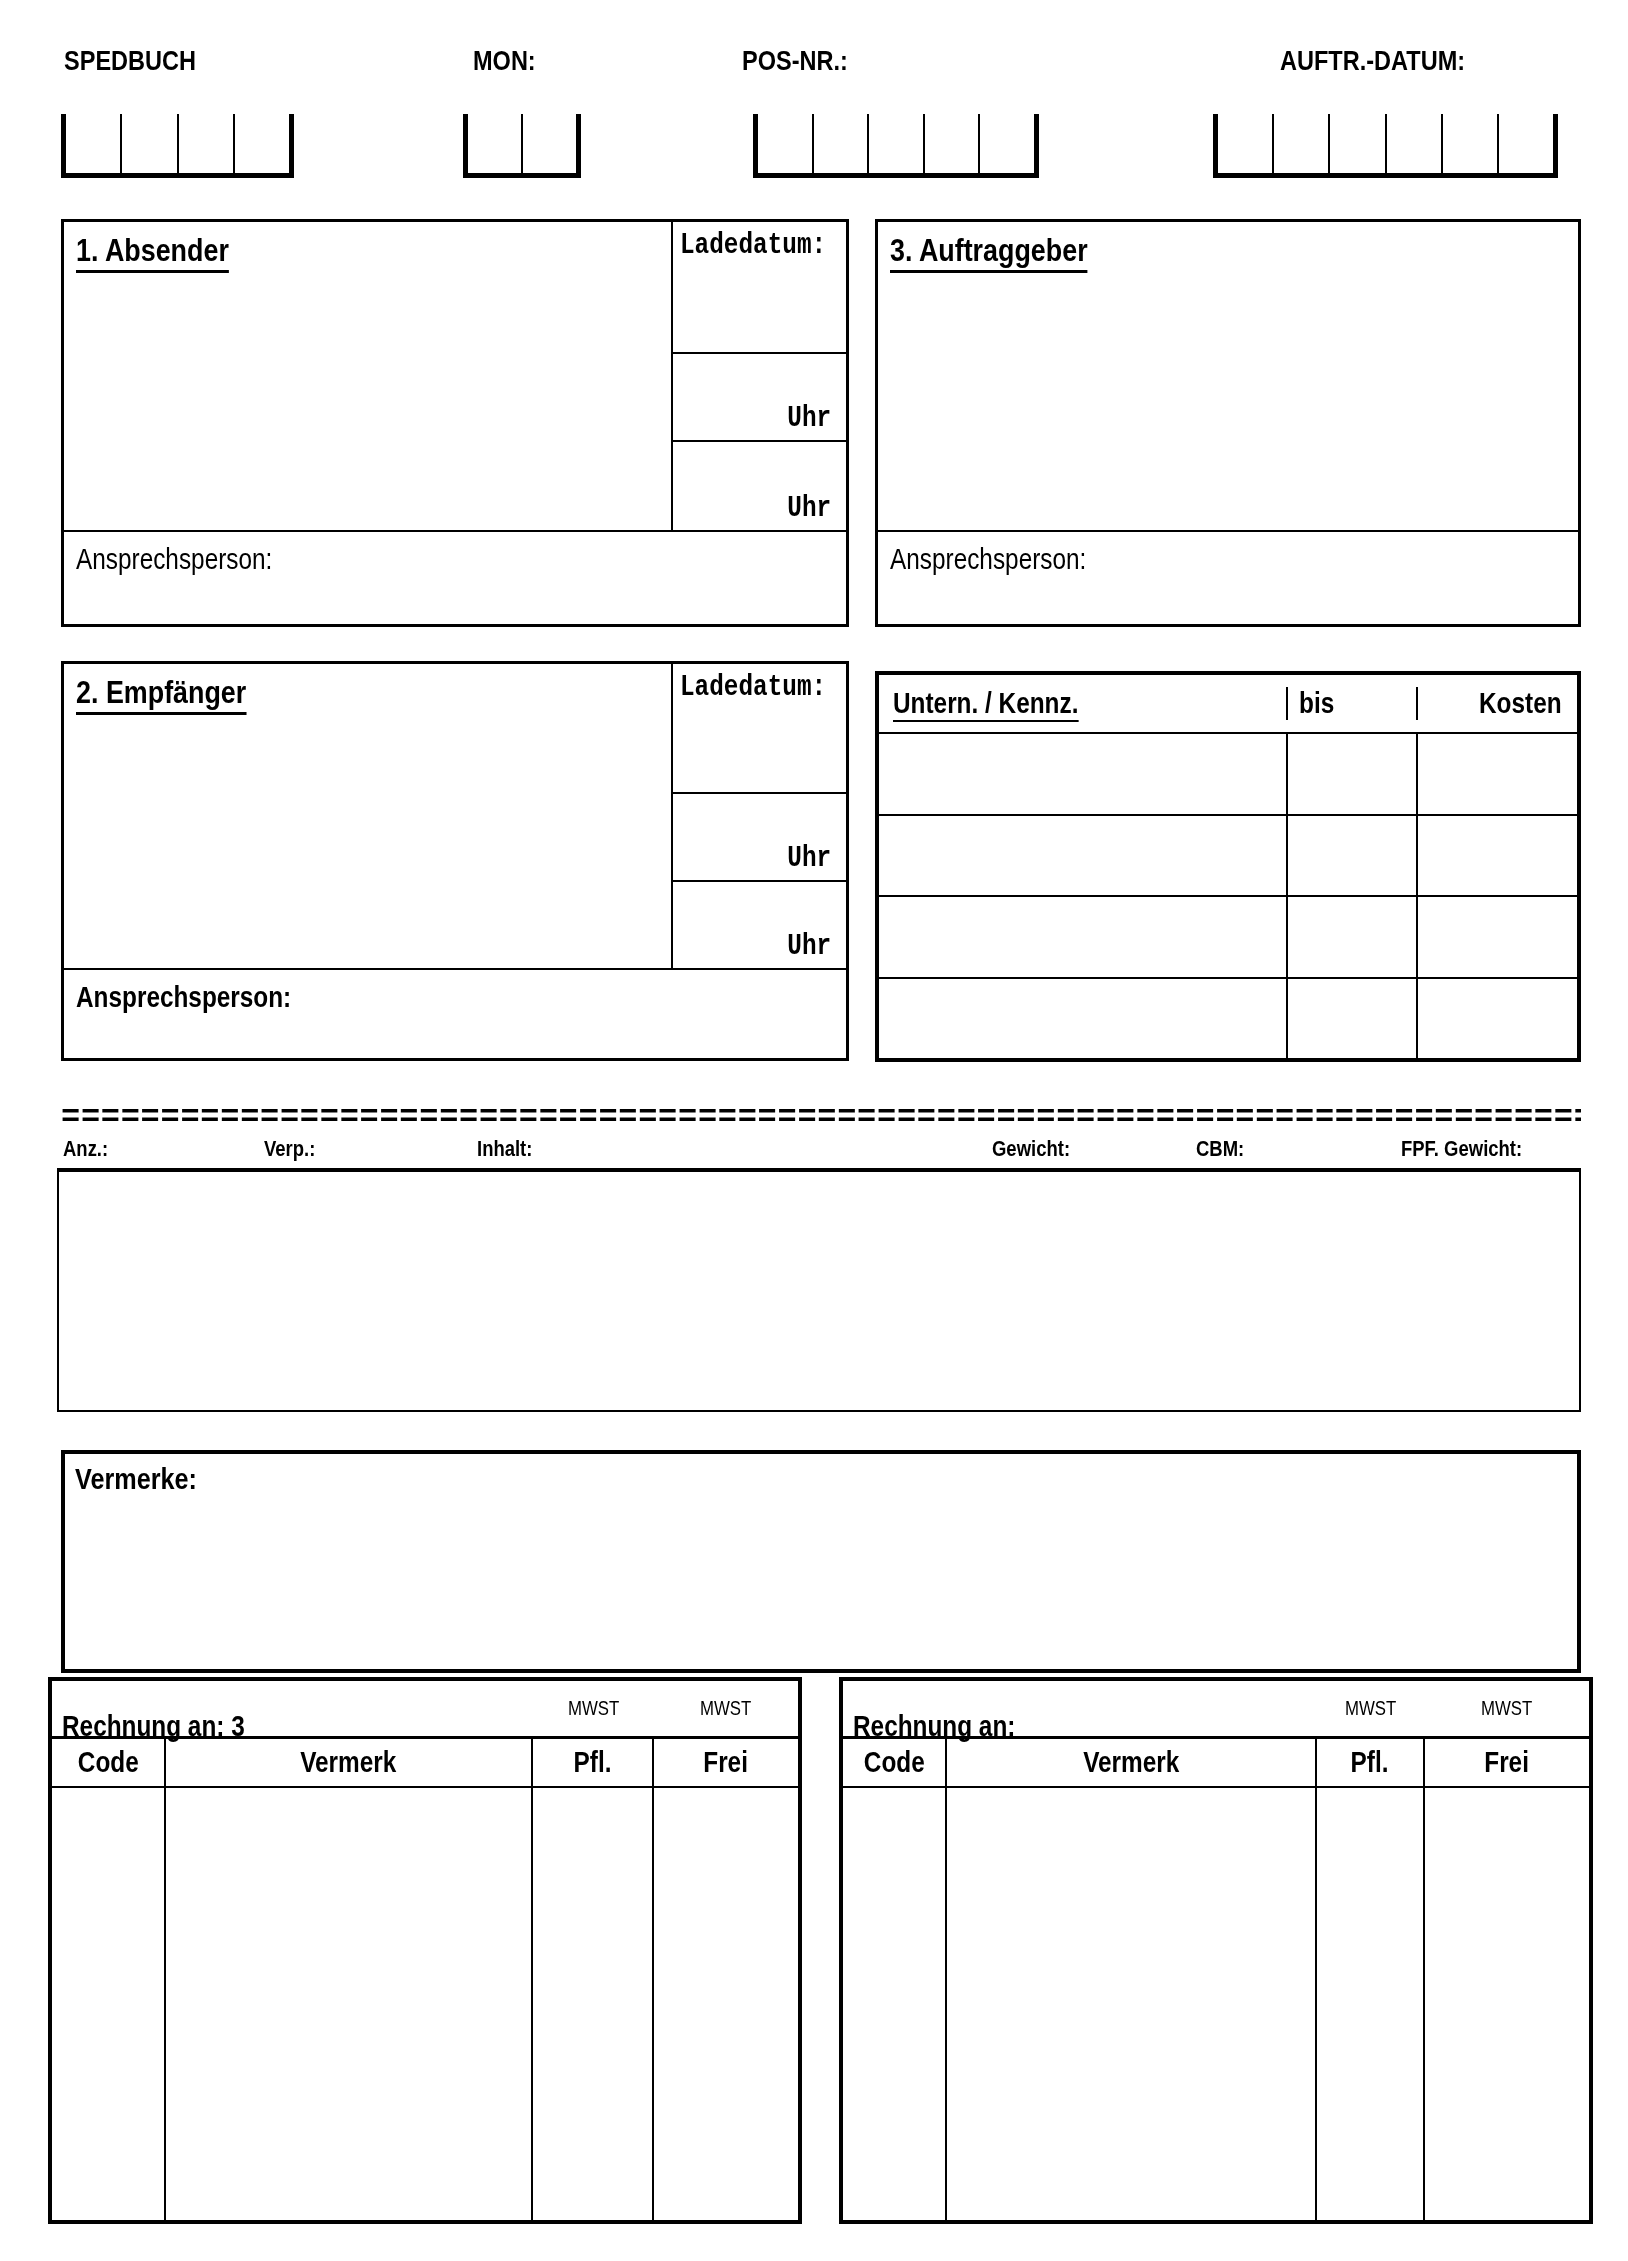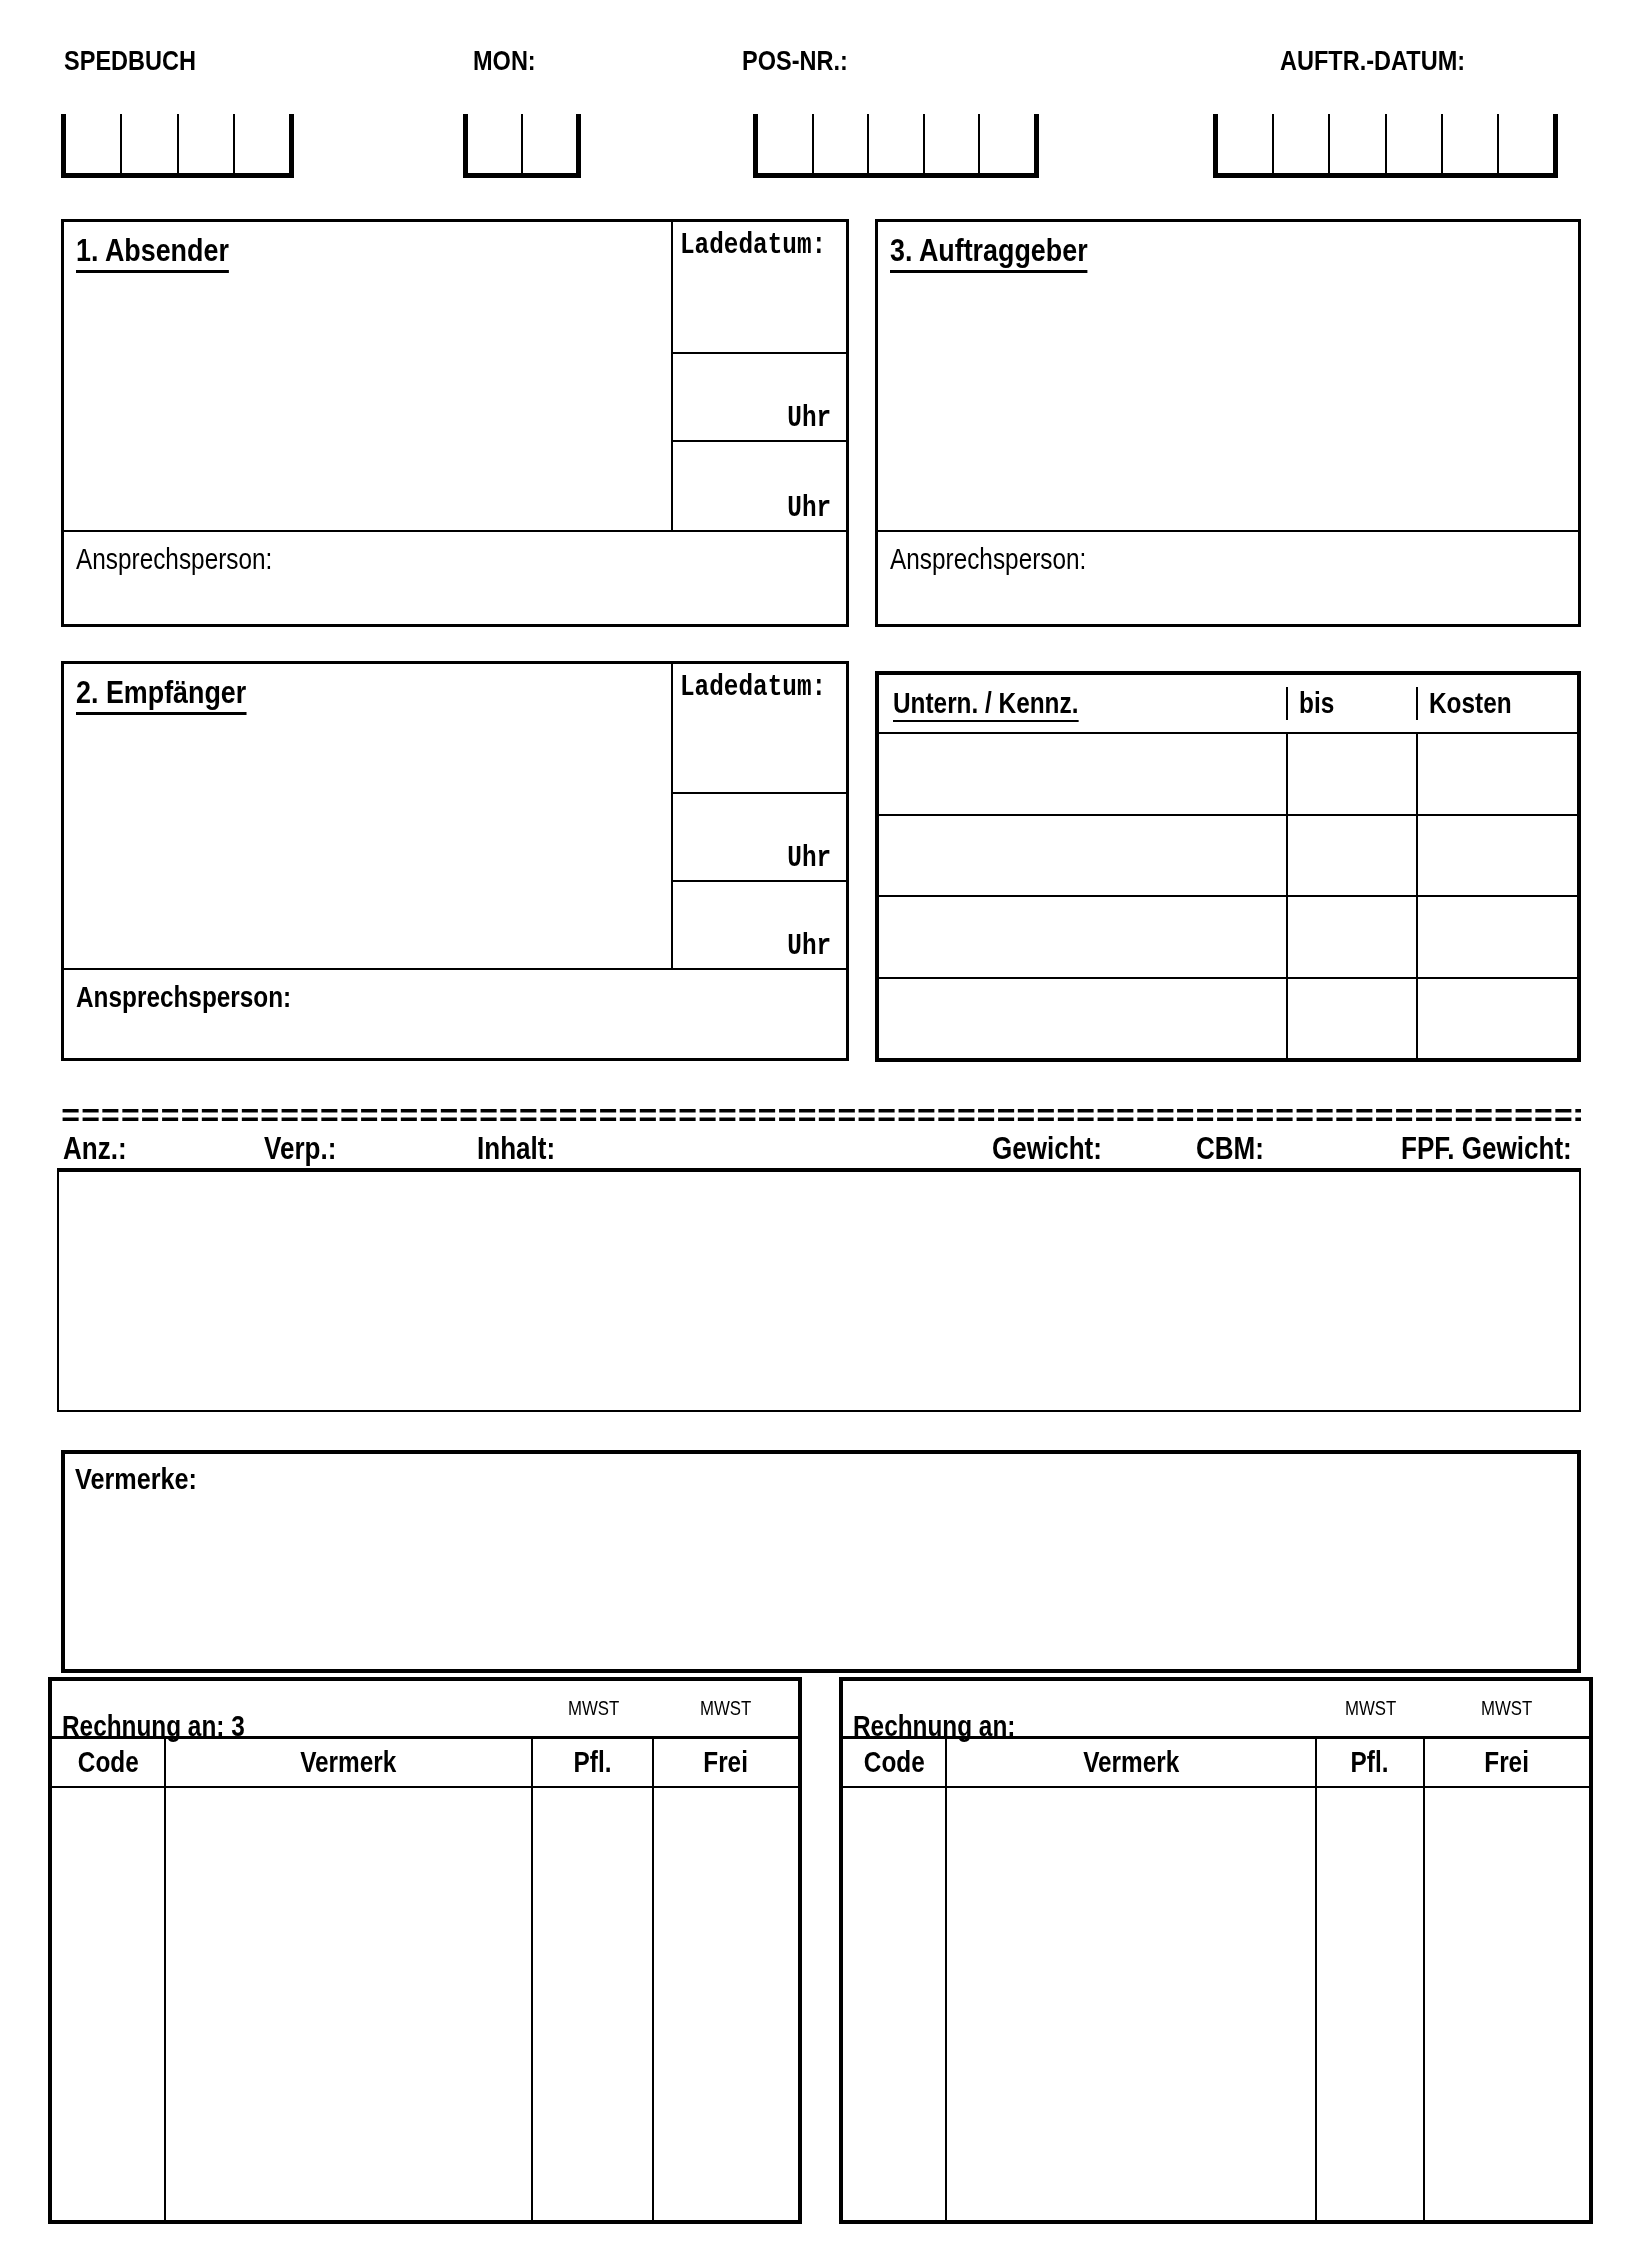--- a/index.html
+++ b/index.html
@@ -23,26 +23,26 @@
   .lade-uhr{border-top:2.1px solid #000;display:flex;align-items:flex-end;justify-content:flex-end;padding:0 15px 5.5px 0;box-sizing:border-box;}
   .lbl{font-size:29px;font-weight:700;line-height:33px;}
   .lbl-reg{font-size:29px;font-weight:400;line-height:33px;}
   .contact-row{border-top:2.1px solid #000;padding:11px 12.4px;flex-shrink:0;box-sizing:border-box;}
   
   .u-header{display:flex;height:57px;border-bottom:2.8px solid #000;align-items:center;flex-shrink:0;}
   .u-row{flex:1;display:flex;border-bottom:2.1px solid #000;}
   .u-row:last-child{border-bottom:none;}
   .col-a{width:409px;border-right:2.1px solid #000;box-sizing:border-box;padding-left:14px;display:flex;align-items:center;}
   .col-b{width:130px;border-right:2.1px solid #000;box-sizing:border-box;padding-left:11px;display:flex;align-items:flex-end;}
-  .col-c{flex:1;padding-left:11px;display:flex;align-items:center;}
+  .col-c{flex:1;padding-left:11px;display:flex;align-items:center;justify-content:flex-end;}
   .u-row .col-a,.u-row .col-b,.u-row .col-c{padding:0;}
   .u-underline{border-bottom:2.8px solid #000;padding-bottom:1.4px;}
   
   .equals{position:absolute;left:61px;top:1100px;width:1520px;height:36px;overflow:hidden;font-family:"Liberation Mono",monospace;font-size:32px;font-weight:700;line-height:35px;letter-spacing:0.7px;white-space:nowrap;}
-  .goodslbl{font-size:31px;font-weight:700;line-height:32px;}
+  .goodslbl{font-size:22px;font-weight:700;line-height:32px;}
   
   .inv{position:absolute;top:1677px;width:754px;height:547px;border:4.8px solid #000;box-sizing:border-box;display:flex;flex-direction:column;background:#fff;}
   .inv-top{height:55px;display:flex;align-items:center;border-bottom:3.5px solid #000;flex-shrink:0;}
   .inv-title{flex:1;padding-left:9.7px;margin-top:36px;}
   .inv-mwst{text-align:center;font-size:20px;font-weight:400;flex-shrink:0;}
   .inv-head{height:47px;display:flex;border-bottom:2.8px solid #000;flex-shrink:0;}
   .inv-head > div{display:flex;align-items:center;justify-content:center;}
   .inv-body{flex:1;display:flex;}
   .bdr{border-right:2.1px solid #000;box-sizing:border-box;}
   .l-ca{width:114px;} .l-cb{flex:1;} .l-cc{width:121px;} .l-cd{width:144px;}

